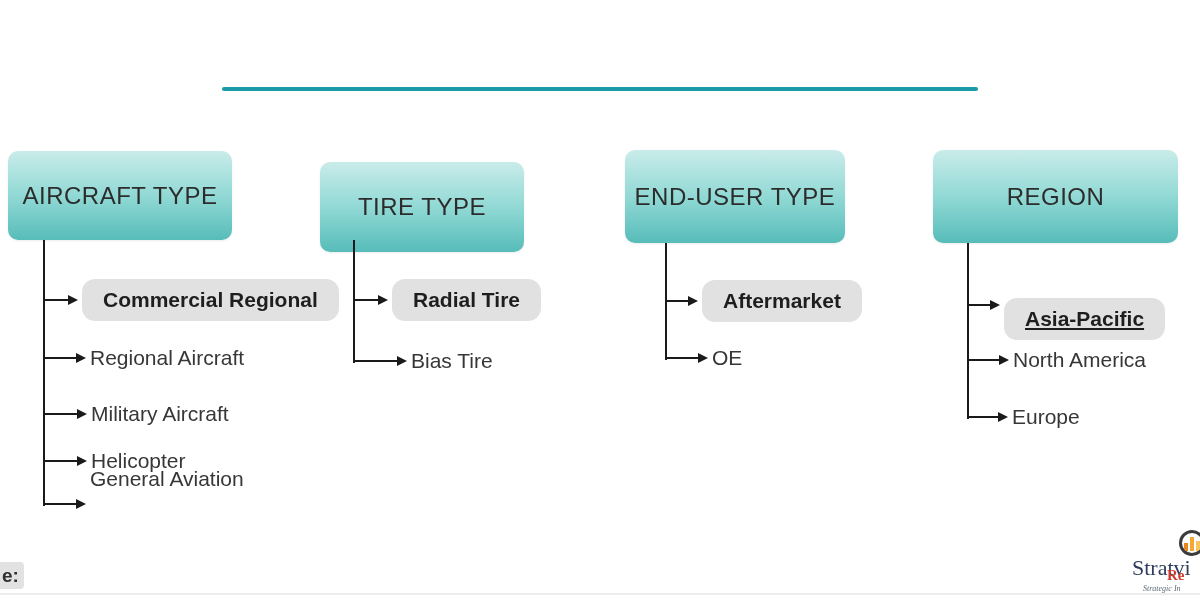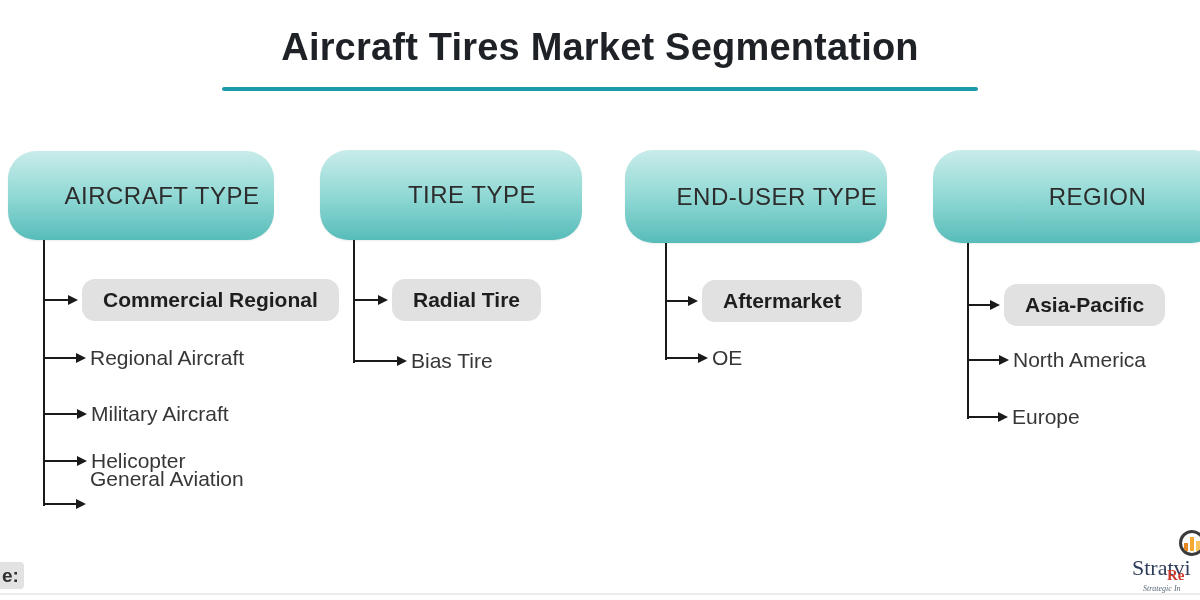--- a/index.html
+++ b/index.html
@@ -9,25 +9,24 @@
   }
   .page-title{
     position:absolute;top:26px;left:0;width:1200px;text-align:center;
     font-size:38px;font-weight:700;color:#1e2126;letter-spacing:.2px;margin:0;
   }
   .title-underline{
     position:absolute;left:222px;top:87px;width:756px;height:4px;
     background:#1b9aa9;border-radius:2px;
   }
   .hdr-box{
-    position:absolute;border-radius:28px;
+    position:absolute;border-radius:10px;
     background:linear-gradient(180deg,#c9ecea 0%,#8fd8d4 52%,#57bcb9 100%);
     display:flex;align-items:center;justify-content:center;
     box-shadow:0 1px 2px rgba(0,0,0,0.08);
-    padding-left:42px;
   }
   .hdr-label{
     font-size:24px;font-weight:500;color:#2c2c2c;letter-spacing:.5px;white-space:nowrap;
   }
   .tree-line{position:absolute;background:#1a1a1a;}
   .branch-arrow{
     position:absolute;width:0;height:0;
     border-top:5px solid transparent;border-bottom:5px solid transparent;
     border-left:10px solid #1a1a1a;
   }
@@ -69,21 +68,20 @@
   }
   .logo-icon .bar{position:absolute;bottom:2px;width:4px;background:#f0a030;}
   .logo-icon .b1{left:2px;height:8px;background:#e8851c;}
   .logo-icon .b2{left:8px;height:14px;background:#f5a832;}
   .logo-icon .b3{left:14px;height:10px;background:#f7c45e;}
 </style>
 </head>
 <body>
 
 <div id="canvas">
-  <h1 class="page-title">Aircraft Tires Market Segmentation</h1>
   <div class="title-underline"></div>
 
   <div id="diagram">
       <div class="hdr-box" style="left: 8px; top: 151px; width: 224px; height: 89px;">
         <span class="hdr-label">AIRCRAFT TYPE</span>
       </div>
       <div class="tree-line" style="left: 43px; top: 240px; width: 2px; height: 266px;"></div>
       <div class="tree-line" style="left: 43px; top: 299px; width: 25px; height: 2px;"></div>
       <div class="branch-arrow" style="left: 68px; top: 295px;"></div>
       <div class="item-chip" style="left: 82px; top: 279px;">Commercial Regional</div>
@@ -92,21 +90,21 @@
       <div class="item-label" style="left: 90px; top: 343px;">Regional Aircraft</div>
       <div class="tree-line" style="left: 43px; top: 413px; width: 34px; height: 2px;"></div>
       <div class="branch-arrow" style="left: 77px; top: 409px;"></div>
       <div class="item-label" style="left: 91px; top: 399px;">Military Aircraft</div>
       <div class="tree-line" style="left: 43px; top: 460px; width: 34px; height: 2px;"></div>
       <div class="branch-arrow" style="left: 77px; top: 456px;"></div>
       <div class="item-label" style="left: 91px; top: 446px;">Helicopter</div>
       <div class="tree-line" style="left: 43px; top: 503px; width: 33px; height: 2px;"></div>
       <div class="branch-arrow" style="left: 76px; top: 499px;"></div>
       <div class="item-label" style="left: 90px; top: 464px;">General Aviation</div>
-      <div class="hdr-box" style="left: 320px; top: 150px; width: 220px; height: 90px;">
+      <div class="hdr-box" style="left: 320px; top: 162px; width: 204px; height: 90px;">
         <span class="hdr-label">TIRE TYPE</span>
       </div>
       <div class="tree-line" style="left: 353px; top: 240px; width: 2px; height: 123px;"></div>
       <div class="tree-line" style="left: 353px; top: 299px; width: 25px; height: 2px;"></div>
       <div class="branch-arrow" style="left: 378px; top: 295px;"></div>
       <div class="item-chip" style="left: 392px; top: 279px;">Radial Tire</div>
       <div class="tree-line" style="left: 353px; top: 360px; width: 44px; height: 2px;"></div>
       <div class="branch-arrow" style="left: 397px; top: 356px;"></div>
       <div class="item-label" style="left: 411px; top: 346px;">Bias Tire</div>
       <div class="hdr-box" style="left: 625px; top: 150px; width: 220px; height: 93px;">
@@ -118,21 +116,21 @@
       <div class="item-chip" style="left: 702px; top: 280px;">Aftermarket</div>
       <div class="tree-line" style="left: 665px; top: 357px; width: 33px; height: 2px;"></div>
       <div class="branch-arrow" style="left: 698px; top: 353px;"></div>
       <div class="item-label" style="left: 712px; top: 343px;">OE</div>
       <div class="hdr-box" style="left: 933px; top: 150px; width: 245px; height: 93px;">
         <span class="hdr-label">REGION</span>
       </div>
       <div class="tree-line" style="left: 967px; top: 243px; width: 2px; height: 176px;"></div>
       <div class="tree-line" style="left: 967px; top: 304px; width: 23px; height: 2px;"></div>
       <div class="branch-arrow" style="left: 990px; top: 300px;"></div>
-      <div class="item-chip" style="left: 1004px; top: 284px;">Asia-Pacific</div>
+      <div class="item-chip" style="left: 1004px; top: 298px; text-decoration: underline;">Asia-Pacific</div>
       <div class="tree-line" style="left: 967px; top: 359px; width: 32px; height: 2px;"></div>
       <div class="branch-arrow" style="left: 999px; top: 355px;"></div>
       <div class="item-label" style="left: 1013px; top: 345px;">North America</div>
       <div class="tree-line" style="left: 967px; top: 416px; width: 31px; height: 2px;"></div>
       <div class="branch-arrow" style="left: 998px; top: 412px;"></div>
       <div class="item-label" style="left: 1012px; top: 402px;">Europe</div>
     </div>
 
   <span class="note-chip">e:</span>
 

